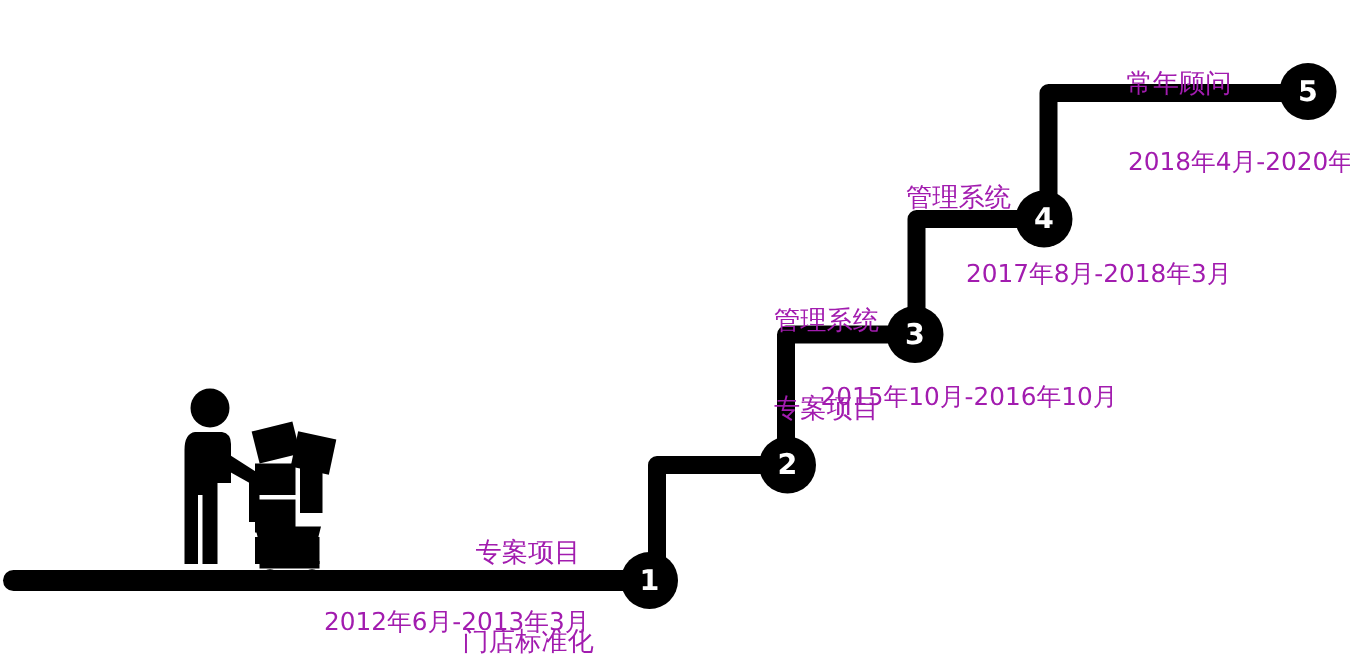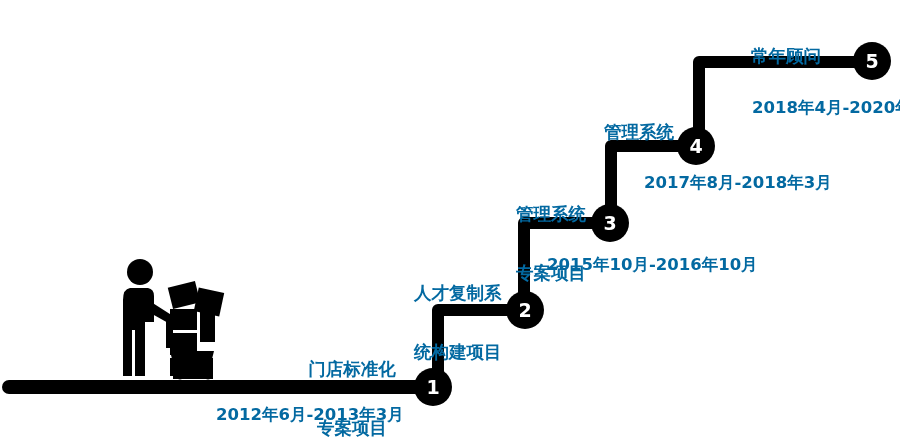--- a/index.html
+++ b/index.html
@@ -19,22 +19,22 @@
   }
   #staircase-svg {
     position: absolute;
     left: 0;
     top: 0;
     width: 900px;
     height: 439px;
   }
   .label {
     position: absolute;
-    color: #0369a1;
-    font-weight: bold;
+    color: #a21caf;
+    font-weight: normal;
     white-space: pre;
     line-height: 1.12;
     letter-spacing: 0px;
   }
   .title-label {
     font-size: 17.5px;
     text-align: center;
   }
   .date-label {
     font-size: 16.5px;
@@ -103,29 +103,25 @@
       <path d="M 52 103 L 96 103 L 90 127 L 58 127 Z M 58 109 L 86 109 L 83 121 L 61 121 Z"></path>
 
       <rect x="55" y="126" width="40" height="5"></rect>
 
       <circle cx="62" cy="137" r="5.5"></circle>
       <circle cx="90" cy="137" r="5.5"></circle>
     </g>
   </svg>
 
   <div class="label title-label" style="left:297px; top:321px; width:110px;">
+    <div>专案项目</div>
     <div>门店标准化</div>
-    <div>专案项目</div>
   </div>
   <div class="label date-label" style="left:216px; top:406px;">2012年6月-2013年3月</div>
 
-  <div class="label title-label" style="left:414px; top:245px; width:110px; text-align:left;">
-    <div>人才复制系</div>
-    <div>统构建项目</div>
-  </div>
 
   <div class="label title-label" style="left:516px; top:166px; width:92px; text-align:left;">
     <div>管理系统</div>
     <div>专案项目</div>
   </div>
   <div class="label date-label" style="left:547px; top:256px;">2015年10月-2016年10月</div>
 
   <div class="label title-label" style="left:604px; top:84px; width:92px; text-align:left;">
     <div>管理系统</div>
   </div>

